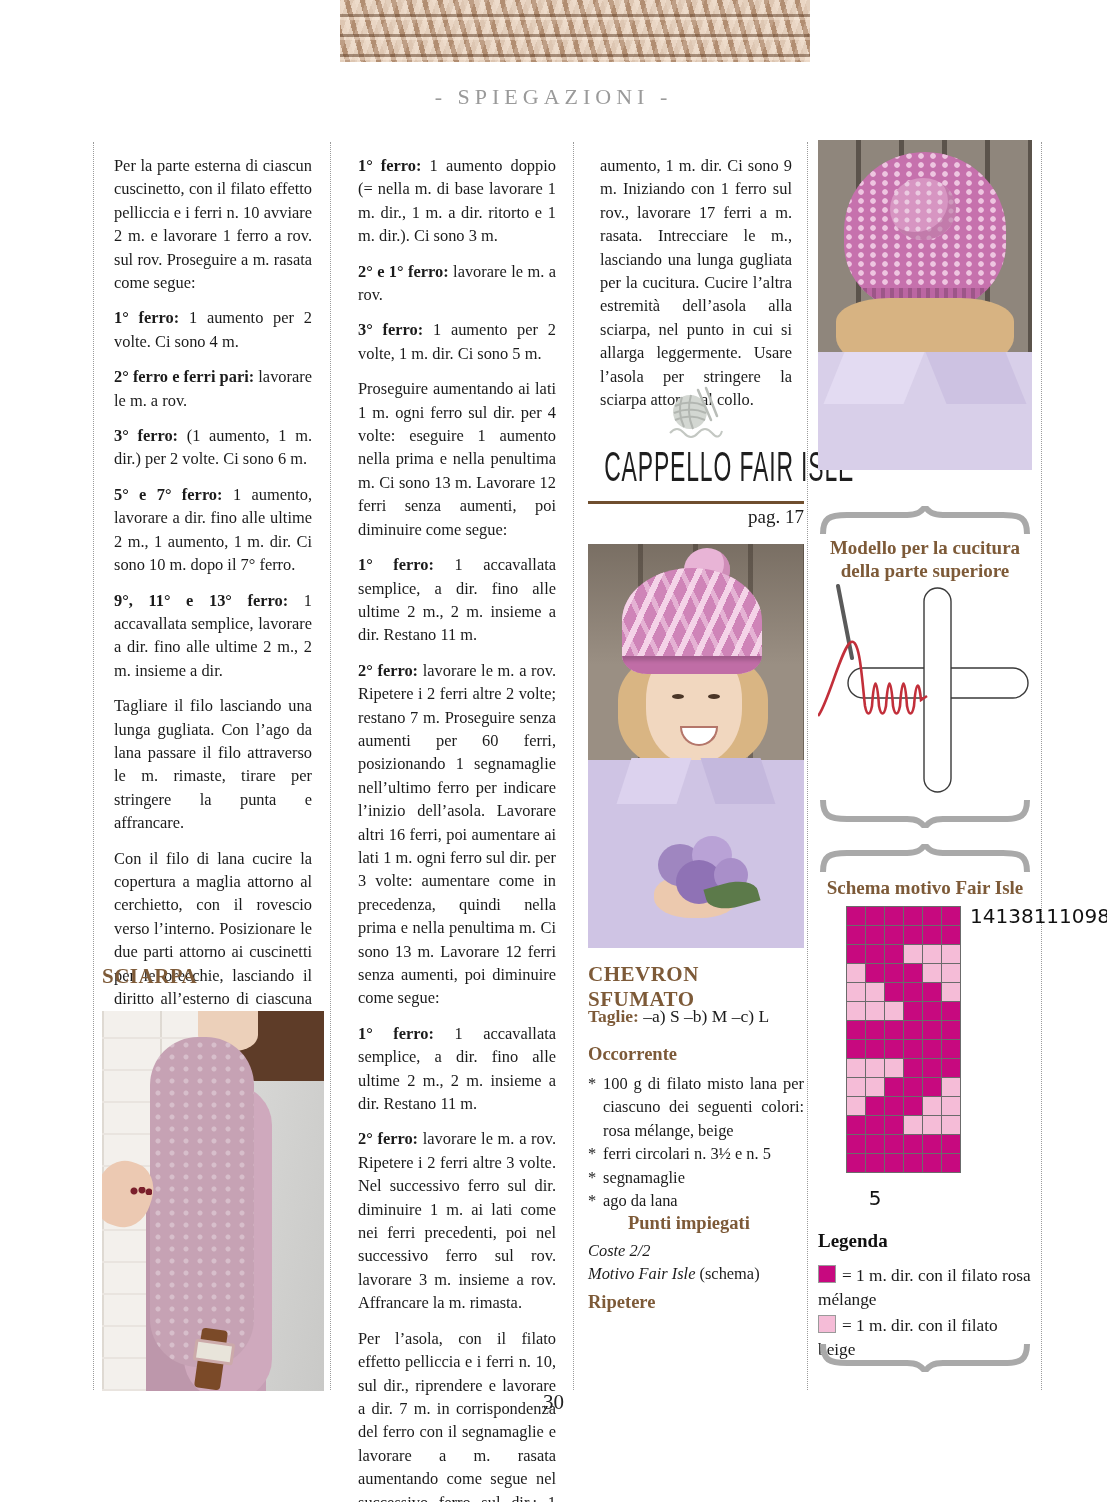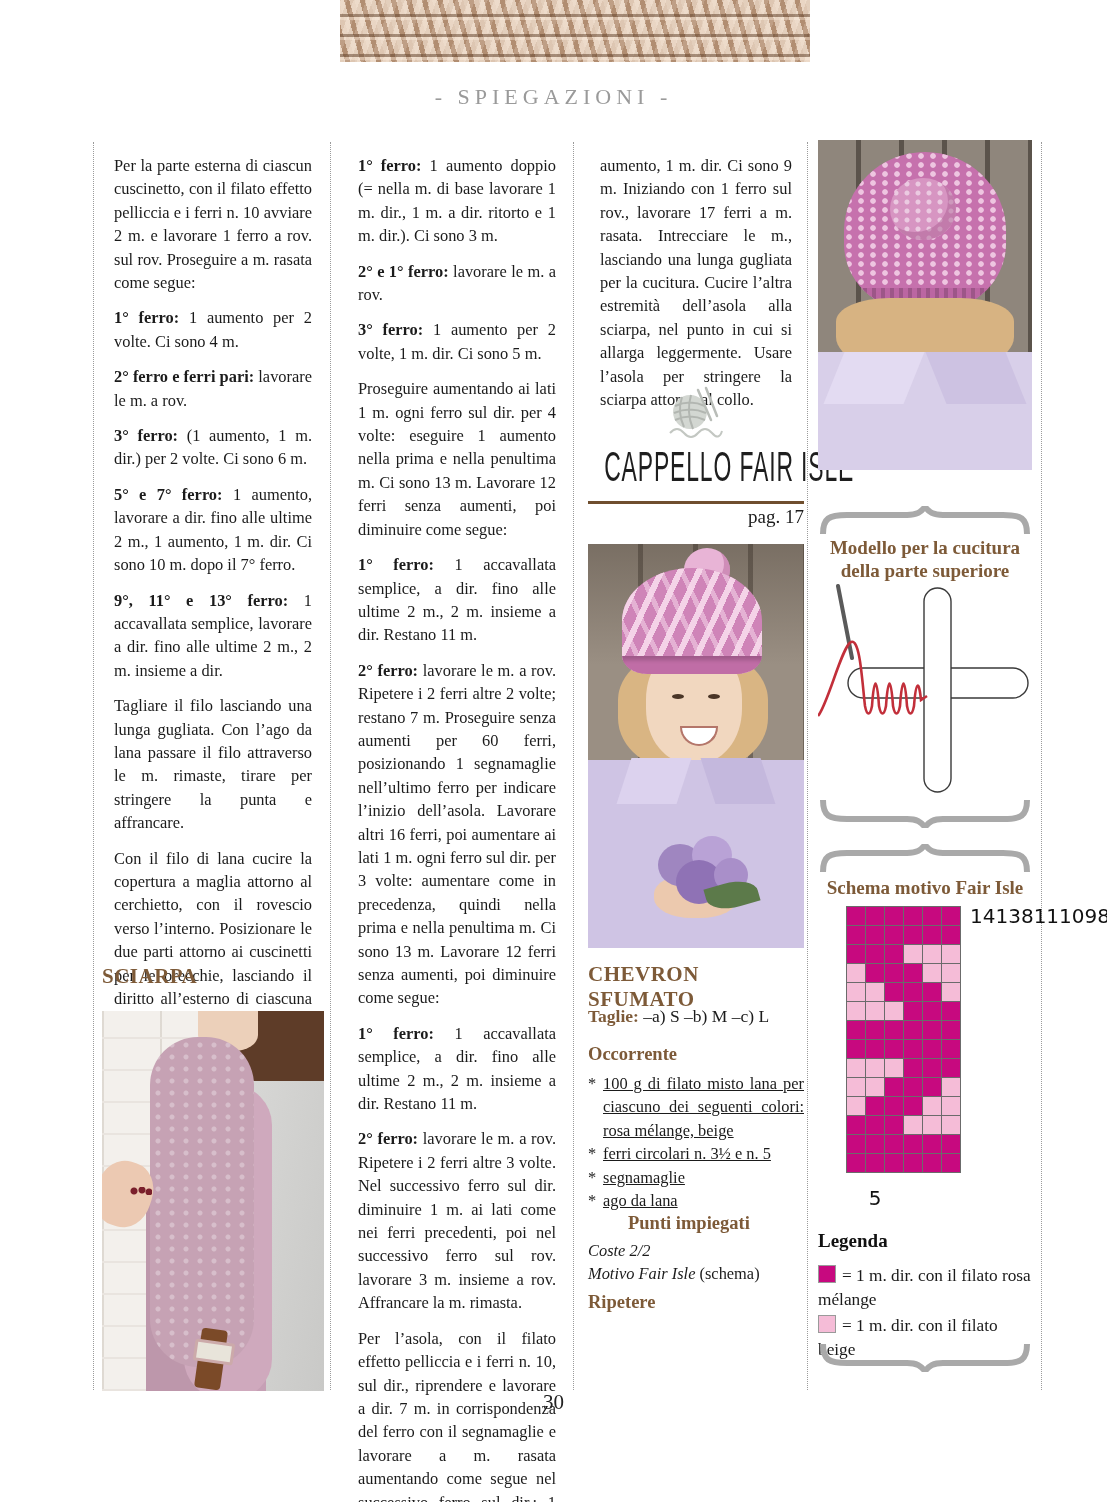--- a/index.html
+++ b/index.html
@@ -39,21 +39,21 @@
      text-align:center;transform:scale(.85,1.55);transform-origin:50% 100%;height:40px;line-height:40px;color:#1e1e1e;white-space:nowrap;}
   .pattern-rule{border-top:3px solid #6f4e2e;margin-top:3px;}
   .pattern-page{text-align:right;font-size:19px;margin-top:2px;}
   .photo-hat-front{position:absolute;top:402px;left:0;width:216px;height:404px;overflow:hidden;background:#8d8275;}
   .chevron-head{position:absolute;top:820px;left:0;}
   .taglie-line{position:absolute;top:864px;left:0;width:216px;font-size:17.5px;}
   .occ-head{position:absolute;top:902px;left:0;}
   .bullets{position:absolute;top:930px;left:0;width:216px;}
   .bullet{display:flex;}
   .bullet .mark{width:15px;flex:none;}
-  .bullet .btxt{flex:1;text-decoration:underline;}
+  .bullet .btxt{flex:1;}
   .punti-head{position:absolute;top:1071px;left:0;margin-left:40px;}
   .punti-lines{position:absolute;top:1097px;left:0;width:216px;}
   .campione-head{position:absolute;top:1150px;left:0;}
   .campione-text{position:absolute;top:1176px;left:0;width:216px;}
   
   #col4{left:818px;top:140px;width:218px;height:1260px;}
   .photo-hat-back{position:absolute;top:0;left:0;width:214px;height:330px;overflow:hidden;background:#837a70;}
   .brace{display:block;}
   .flip{transform:scaleY(-1);}
   .box-title{font-weight:bold;color:#7d5a38;font-size:19px;text-align:center;line-height:23px;}

